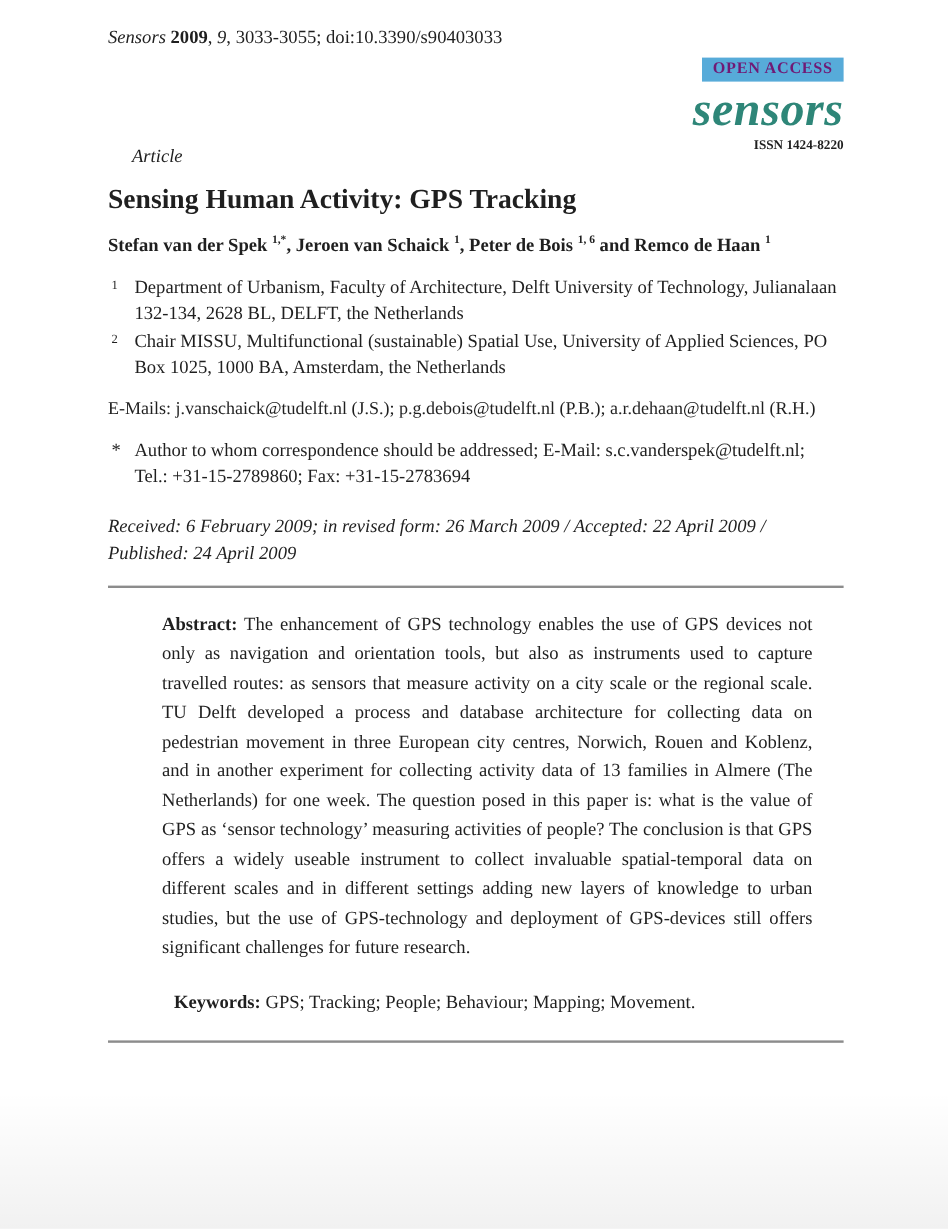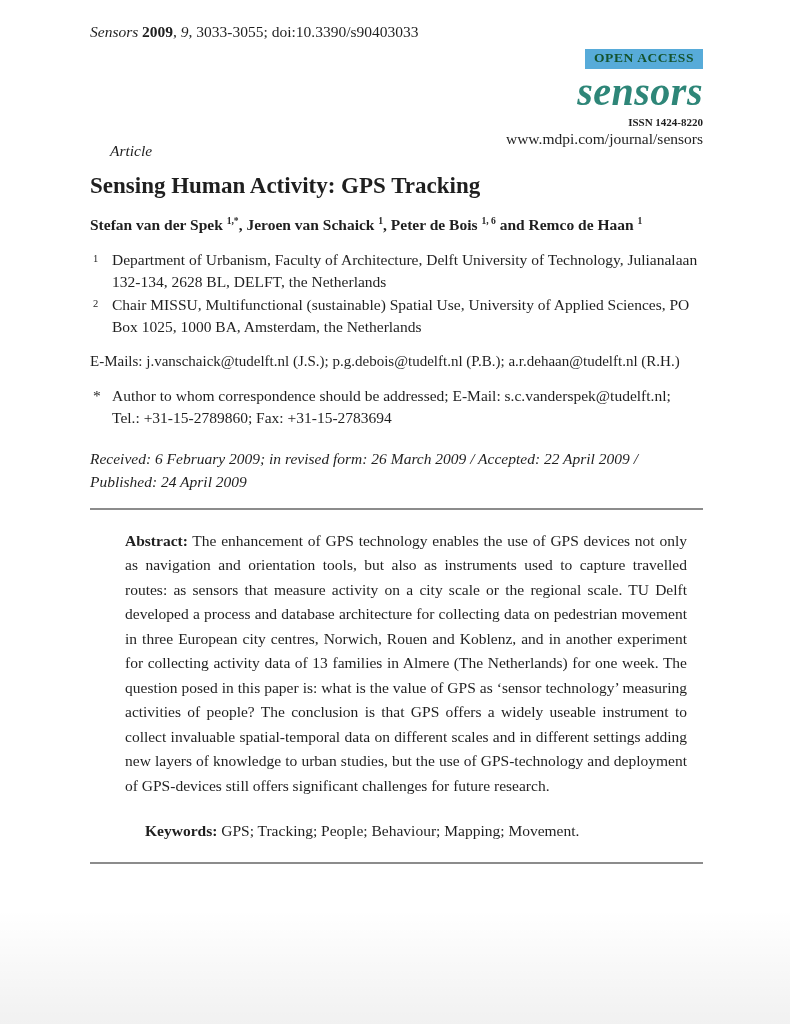--- a/index.html
+++ b/index.html
@@ -13,21 +13,21 @@
   }
   .page { position: absolute; left: 90px; top: 0; width: 613px; }
   .citation { margin-top: 23px; font-size: 15.5px; white-space: nowrap; }
   .citation .it { font-style: italic; }
   .citation .bd { font-weight: bold; }
 
   .masthead { text-align: right; margin-top: 7px; line-height: 1.1; }
   .badge {
     display: inline-block;
     background: #57abd9;
-    color: #14532d;
+    color: #701a75;
     font-weight: bold;
     font-size: 13.5px;
     letter-spacing: 0.6px;
     padding: 2px 9px 3px 9px;
   }
   .logo {
     font-size: 40px;
     font-style: italic;
     font-weight: bold;
     color: #2e8678;
@@ -76,21 +76,20 @@
 <div class="page">
 
   <div class="citation">
     <span class="it">Sensors </span><span class="bd">2009</span><span>, </span><span class="it">9</span><span>, 3033-3055; doi:10.3390/s90403033</span>
   </div>
 
   <div class="masthead">
     <span class="badge">OPEN ACCESS</span>
     <div class="logo">sensors</div>
     <div class="issn">ISSN 1424-8220</div>
-    <div class="website">www.mdpi.com/journal/sensors</div>
   </div>
 
   <div class="article-type">Article</div>
 
   <div class="title">Sensing Human Activity: GPS Tracking</div>
 
   <div class="authors">
     <span>Stefan van der Spek </span><sup>1,*</sup><span>, </span><span>Jeroen van Schaick </span><sup>1</sup><span>, </span><span>Peter de Bois </span><sup>1, 6</sup><span> and </span><span>Remco de Haan </span><sup>1</sup>
   </div>
 
@@ -114,21 +113,21 @@
   </div>
 
   <div class="history">
     <div>Received: 6 February 2009; in revised form: 26 March 2009 / Accepted: 22 April 2009 /</div>
     <div>Published: 24 April 2009</div>
   </div>
 
   <hr class="rule rule-top">
 
   <div class="abstract-block">
-    <p class="abstract-text-p" style="margin:0">
+    <p class="abstract-text-p" style="margin:10px">
       <span class="abstract-label">Abstract:</span><span> The enhancement of GPS technology enables the use of GPS devices not only as navigation and orientation tools, but also as instruments used to capture travelled routes: as sensors that measure activity on a city scale or the regional scale. TU Delft developed a process and database architecture for collecting data on pedestrian movement in three European city centres, Norwich, Rouen and Koblenz, and in another experiment for collecting activity data of 13 families in Almere (The Netherlands) for one week. The question posed in this paper is: what is the value of GPS as ‘sensor technology’ measuring activities of people? The conclusion is that GPS offers a widely useable instrument to collect invaluable spatial-temporal data on different scales and in different settings adding new layers of knowledge to urban studies, but the use of GPS-technology and deployment of GPS-devices still offers significant challenges for future research.</span>
     </p>
     <p class="keywords-p" style="margin-bottom:0">
       <span class="keywords-label">Keywords:</span><span> GPS; Tracking; People; Behaviour; Mapping; Movement.</span>
     </p>
   </div>
 
   <hr class="rule rule-bottom">
 
 </div>

